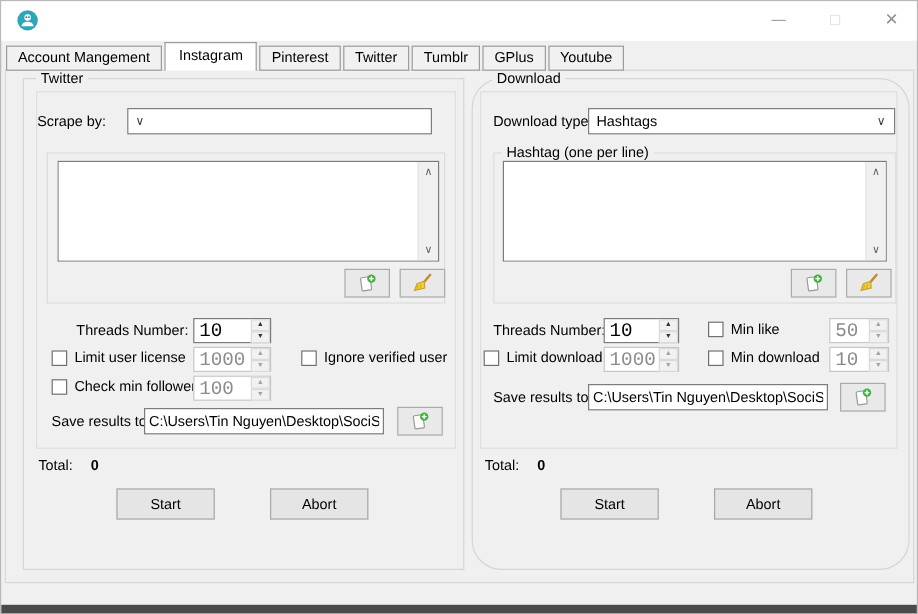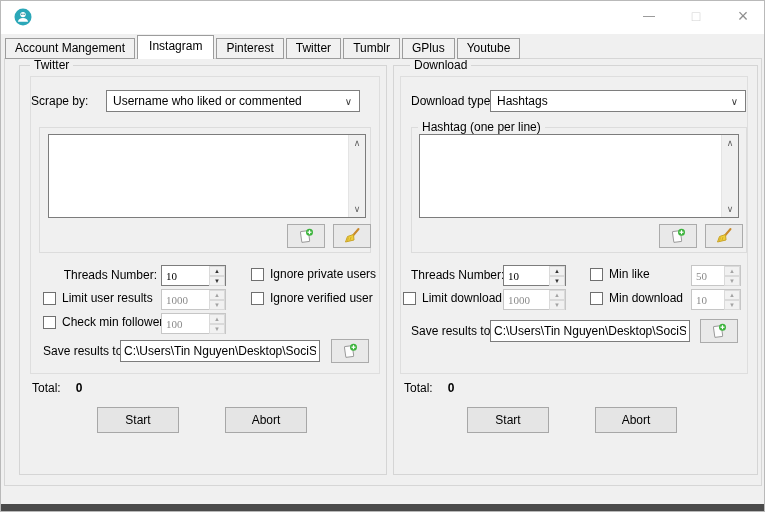--- a/index.html
+++ b/index.html
@@ -43,22 +43,22 @@
   .sarrow.up{top:3px;} .sarrow.down{bottom:3px;}
 
   
   .btn{position:absolute;background:#e5e5e5;border:1px solid #a7a7a7;box-sizing:border-box;
        display:flex;align-items:center;justify-content:center;cursor:default;}
   .iconbtn{position:absolute;width:38px;height:24px;background:#e9e9e9;border:1px solid #ababab;
        box-sizing:border-box;display:flex;align-items:center;justify-content:center;}
 
   
   .spinner{position:absolute;height:21px;background:#fff;border:1px solid #7c7c7c;box-sizing:border-box;display:flex;}
-  .spinner input{flex:1;min-width:0;border:none;outline:none;background:transparent;font-size:11px;
-       padding:0 0 0 4px;font-family:Liberation Serif, serif;color:#000;}
+  .spinner input{flex:1;min-width:0;border:none;outline:none;background:transparent;font-size:16px;
+       padding:0 0 0 4px;font-family:Liberation Mono, monospace;color:#000;}
   .updown{width:16px;display:flex;flex-direction:column;}
   .spin{flex:1;font-size:6px;line-height:8px;text-align:center;color:#333;background:#f1f1f1;
        border:1px solid #dadada;box-sizing:border-box;}
   .spinner.disabled{border-color:#c6c6c6;}
   .spinner.disabled input{color:#8b8b8b;}
   .spinner.disabled .spin{color:#a3a3a3;}
 
   
   .cbrow{position:absolute;display:flex;align-items:center;gap:6px;white-space:nowrap;}
   .cb{width:13px;height:13px;background:#fff;border:1px solid #6f6f6f;box-sizing:border-box;flex:none;}
@@ -102,21 +102,20 @@
 
   <div class="tabpage"></div>
 
   <div class="groupbox" style="left:18px;top:64px;width:368px;height:410px;">
     <div class="legend" style="left:10px;">Twitter</div>
 
     <div class="panel" style="left:10px;top:10px;width:350px;height:298px;">
 
       <div class="label" style="left:0;top:17px;">Scrape by:</div>
       <div class="combo" style="left:75px;top:13px;width:254px;">
-        <span>Username who liked or commented</span>
         <span class="chev">∨</span>
       </div>
 
       <div class="groupbox" style="left:8px;top:50px;width:332px;height:126px;border-color:#dcdcdc;">
         <div class="textwrap" style="left:8px;top:6px;width:318px;height:84px;">
           <textarea style=""></textarea>
           <div class="vscroll">
             <div class="sarrow up">∧</div>
             <div class="sarrow down">∨</div>
           </div>
@@ -139,28 +138,24 @@
       </div>
 
       <div class="label" style="left:10px;top:191px;width:116px;text-align:right;">Threads Number:</div>
       <div class="spinner" style="left:130px;top:188px;width:65px;">
         <input value="10" style="">
         <div class="updown">
           <div class="spin">▲</div>
           <div class="spin">▼</div>
         </div>
       </div>
-      <div class="cbrow" style="left:220px;top:190px;">
-        <span class="cb"></span>
-        <span>Ignore private users</span>
-      </div>
 
       <div class="cbrow" style="left:12px;top:214px;">
         <span class="cb"></span>
-        <span>Limit user results</span>
+        <span>Limit user license</span>
       </div>
       <div class="spinner disabled" style="left:130px;top:212px;width:65px;">
         <input value="1000" style="">
         <div class="updown">
           <div class="spin">▲</div>
           <div class="spin">▼</div>
         </div>
       </div>
       <div class="cbrow" style="left:220px;top:214px;text-align:center;">
         <span class="cb"></span>
@@ -192,21 +187,21 @@
     </div>
 
     <div class="totalrow" style="left:12px;top:315px;">
       <span>Total:</span>
       <span class="bold">0</span>
     </div>
     <div class="btn" style="left:77px;top:341px;width:82px;height:26px;">Start</div>
     <div class="btn" style="left:205px;top:341px;width:82px;height:26px;">Abort</div>
   </div>
 
-  <div class="groupbox" style="left:392px;top:64px;width:365px;height:410px;">
+  <div class="groupbox" style="left:392px;top:64px;width:365px;height:410px;border-radius:25px;">
     <div class="legend" style="left:16px;">Download</div>
 
     <div class="panel" style="left:6px;top:10px;width:348px;height:298px;">
 
       <div class="label" style="left:10px;top:17px;">Download type:</div>
       <div class="combo" style="left:89px;top:13px;width:256px;">
         <span>Hashtags</span>
         <span class="chev">∨</span>
       </div>
 

